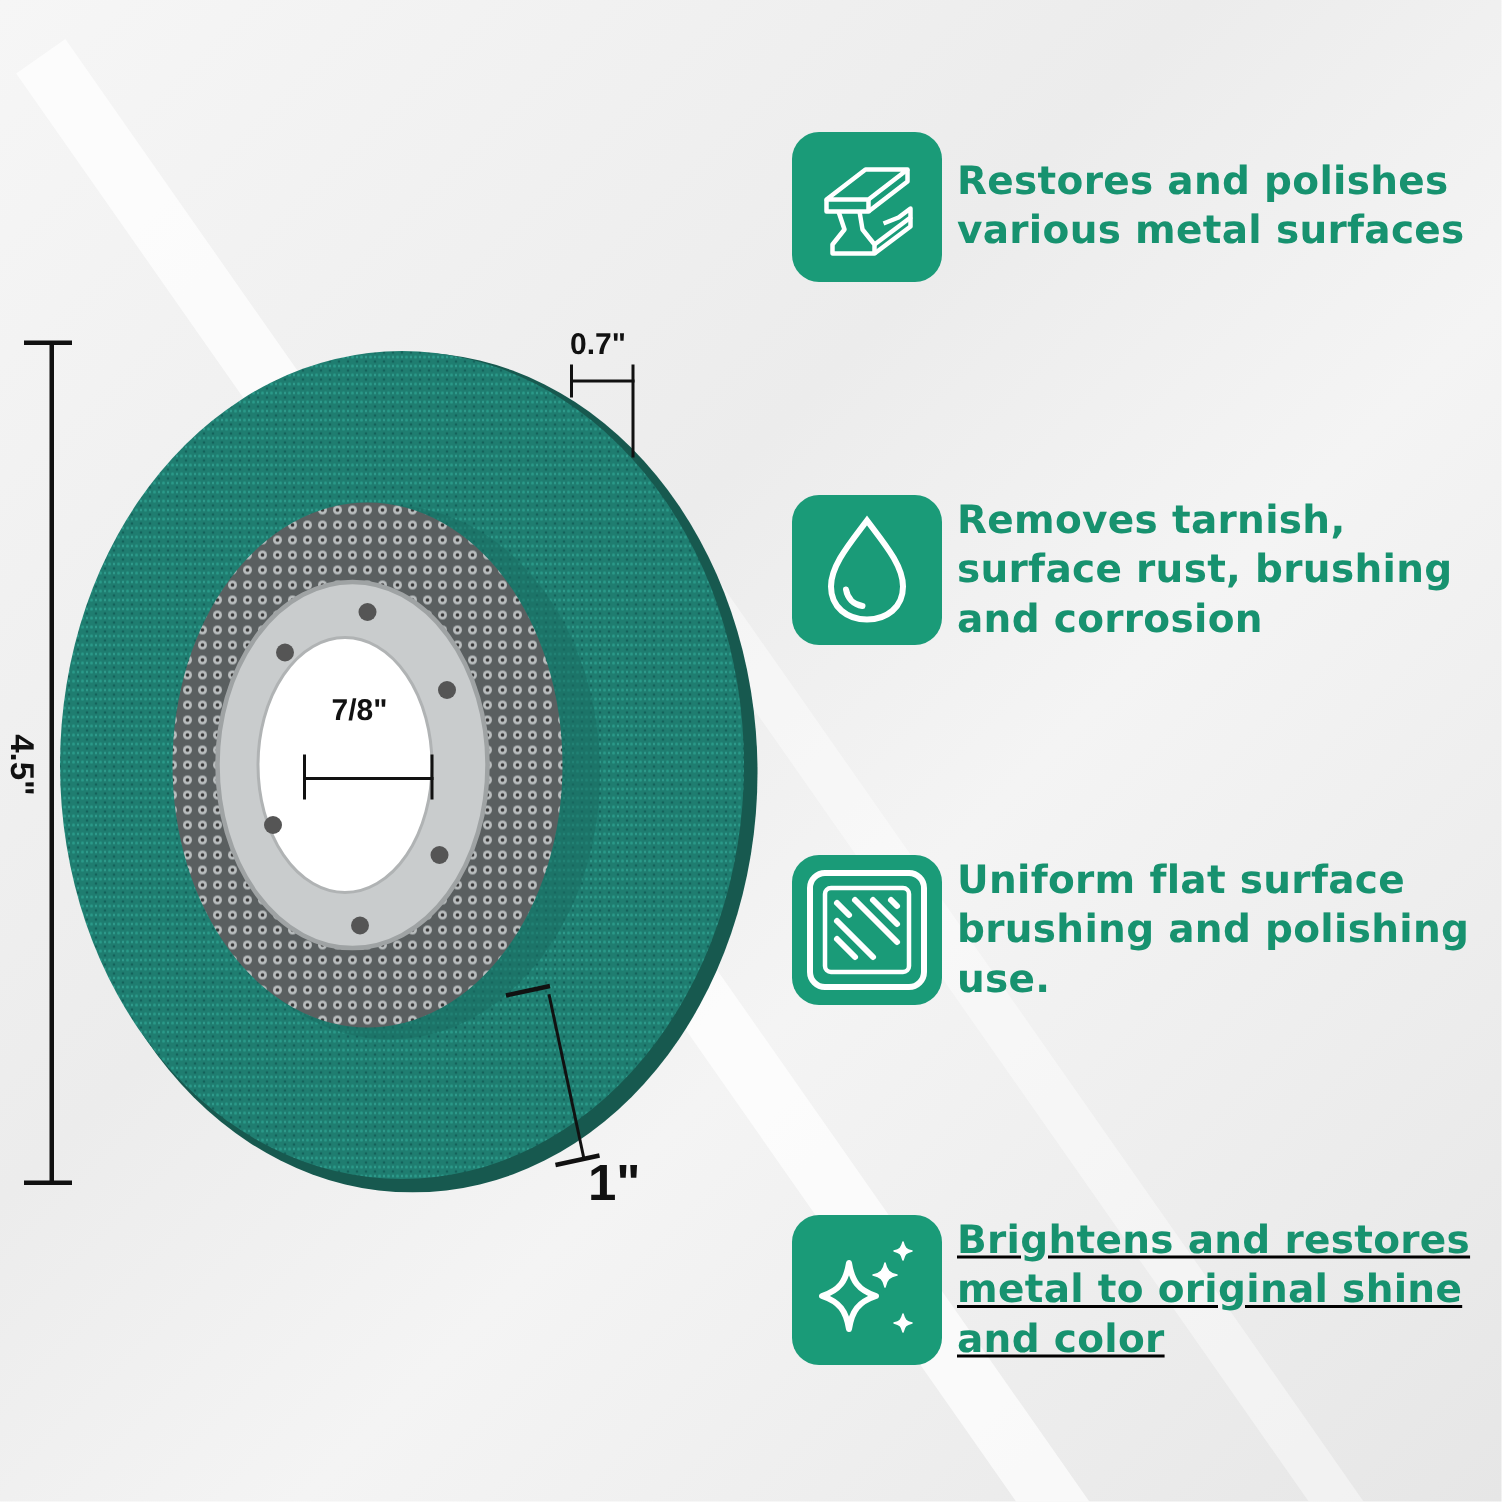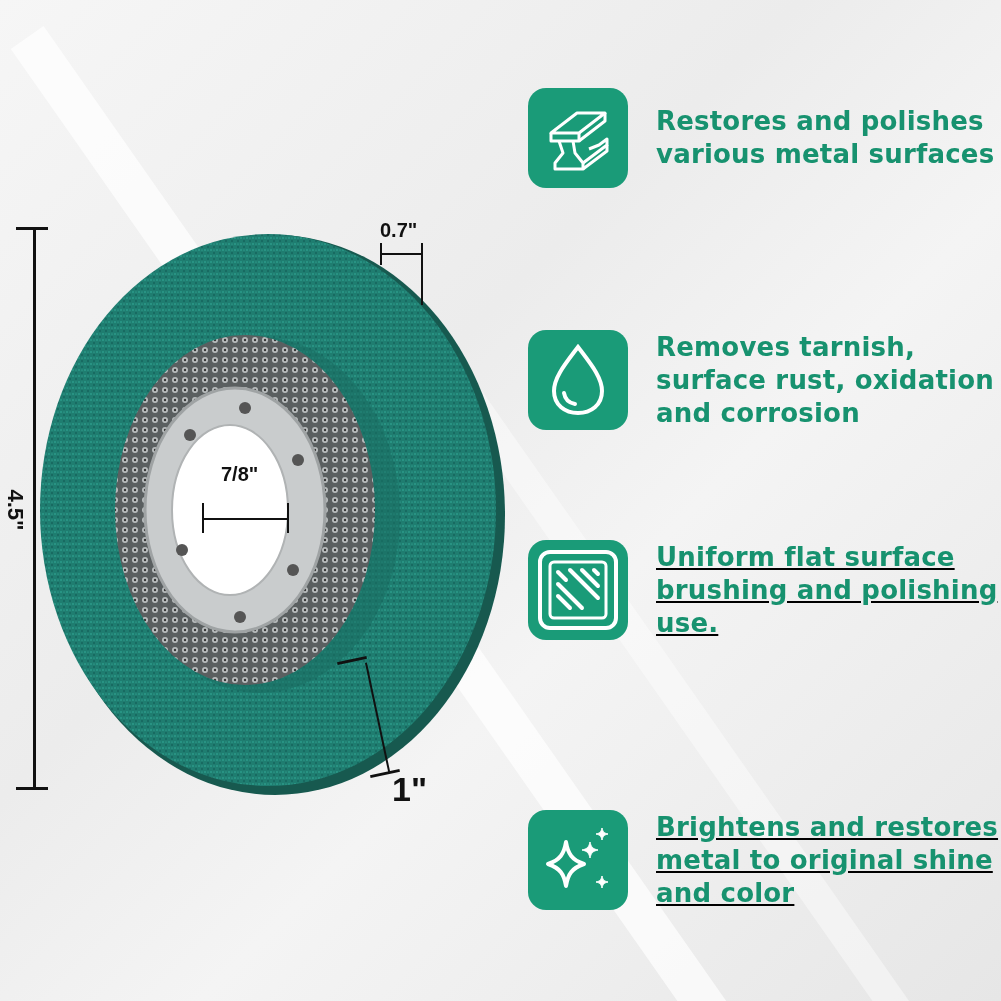--- a/index.html
+++ b/index.html
@@ -8,21 +8,21 @@
     background: linear-gradient(135deg, #f6f6f6 0%, #ececec 40%, #f4f4f4 60%, #e6e6e6 100%);
     font-family: "DejaVu Sans", sans-serif;
   }
   .streak { position:absolute; background:rgba(255,255,255,0.7); transform:rotate(-35deg); }
   .feature { position:absolute; left:528px; display:flex; align-items:center; }
   .icon-box {
     width:100px; height:100px; border-radius:18px; background:#1a9b78;
     display:flex; align-items:center; justify-content:center; flex-shrink:0;
   }
   .feature-text {
-    margin-left:28px; color:#17926f; font-weight:bold; font-size:26px; line-height:33px;
+    margin-left:10px; color:#17926f; font-weight:bold; font-size:26px; line-height:33px;
     white-space:pre-line; letter-spacing:0.2px;
   }
   .dim-label { position:absolute; font-weight:bold; color:#111; font-family:"Liberation Sans", sans-serif; }
   .line { position:absolute; background:#111; }
 </style>
 </head>
 <body>
 
 <div class="streak" style="left:380px;top:-80px;width:40px;height:1300px;"></div>
 <div class="streak" style="left:700px;top:200px;width:30px;height:1100px;opacity:0.6;"></div>
@@ -93,25 +93,25 @@
 </div>
 
 <div class="feature" style="top:330px;">
   <div class="icon-box">
     <svg width="64" height="74" viewBox="0 0 64 74" fill="none" stroke="#fff" stroke-width="4" stroke-linecap="round">
       <path d="M32 4 C20 20 8 34 8 48 C8 62 19 70 32 70 C45 70 56 62 56 48 C56 34 44 20 32 4 Z"></path>
       <path d="M18 50 C19 56 23 60 29 61"></path>
     </svg>
   </div>
   <div class="feature-text">Removes tarnish,
-surface rust, oxidation
+surface rust, brushing
 and corrosion</div>
 </div>
 
-<div class="feature" style="top:540px;text-decoration:underline;">
+<div class="feature" style="top:570px;">
   <div class="icon-box">
     <svg width="84" height="84" viewBox="0 0 84 84" fill="none" stroke="#fff" stroke-width="4" stroke-linecap="round">
       <rect x="4" y="4" width="76" height="76" rx="10"></rect>
       <rect x="14" y="14" width="56" height="56" rx="4" stroke-width="3"></rect>
       <path d="M22 24 L30 32"></path>
       <path d="M22 36 L46 60"></path>
       <path d="M22 48 L34 60"></path>
       <path d="M34 22 L62 50"></path>
       <path d="M46 22 L62 38"></path>
       <path d="M58 22 L62 26"></path>

